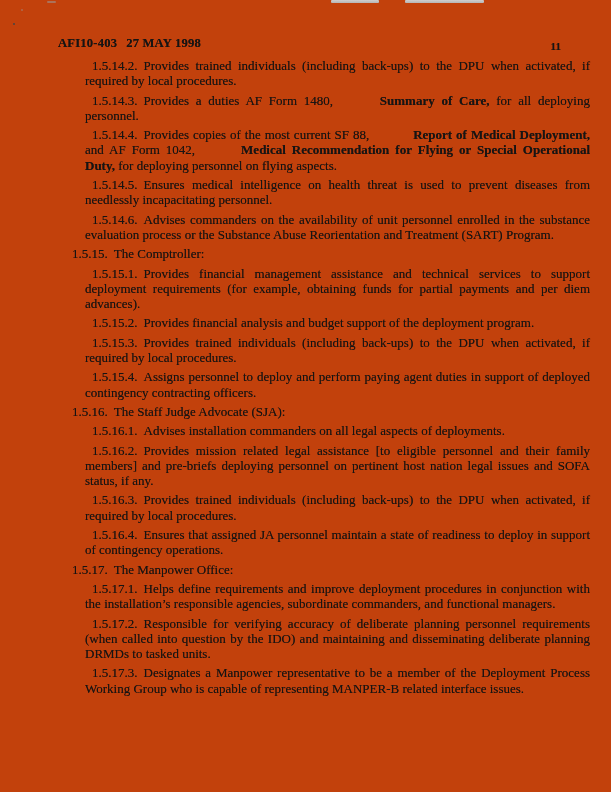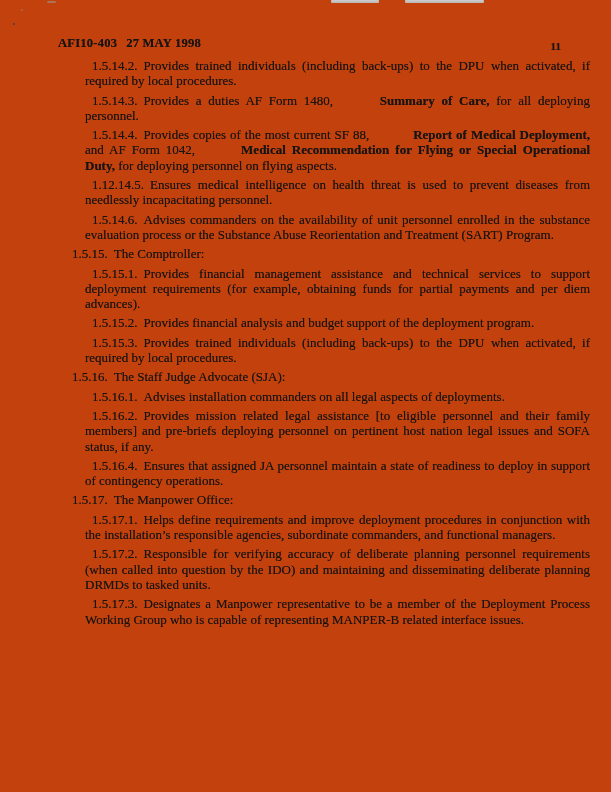--- a/index.html
+++ b/index.html
@@ -82,29 +82,31 @@
   <div class="header-row">
     <span class="doc-id">AFI10-403</span><span class="doc-date">27 MAY 1998</span>
   </div>
 
   <div class="page-number">11</div>
 
   <div class="content" id="paragraphs">
       <div class="para sub"><span class="num">1.5.14.2.</span><span>Provides trained individuals (including back-ups) to the DPU when activated, if required by local procedures.</span></div>
       <div class="para sub"><span class="num">1.5.14.3.</span><span>Provides a duties AF Form 1480, </span><b>Summary of Care,</b><span> for all deploying personnel.</span></div>
       <div class="para sub"><span class="num">1.5.14.4.</span><span>Provides copies of the most current SF 88, </span><b>Report of Medical Deployment,</b><span> and AF Form 1042, </span><b>Medical Recommendation for Flying or Special Operational Duty,</b><span> for deploying personnel on flying aspects.</span></div>
-      <div class="para sub"><span class="num">1.12.14.5.</span><span>Ensures medical intelligence on health threat is used to prevent diseases from needlessly incapacitating personnel.</span></div>
+      <div class="para sub"><span class="num">1.5.14.5.</span><span>Ensures medical intelligence on health threat is used to prevent diseases from needlessly incapacitating personnel.</span></div>
       <div class="para sub"><span class="num">1.5.14.6.</span><span>Advises commanders on the availability of unit personnel enrolled in the substance evaluation process or the Substance Abuse Reorientation and Treatment (SART) Program.</span></div>
       <div class="para section"><span class="num">1.5.15.</span><span>The Comptroller:</span></div>
       <div class="para sub"><span class="num">1.5.15.1.</span><span>Provides financial management assistance and technical services to support deployment requirements (for example, obtaining funds for partial payments and per diem advances).</span></div>
       <div class="para sub"><span class="num">1.5.15.2.</span><span>Provides financial analysis and budget support of the deployment program.</span></div>
       <div class="para sub"><span class="num">1.5.15.3.</span><span>Provides trained individuals (including back-ups) to the DPU when activated, if required by local procedures.</span></div>
+      <div class="para sub"><span class="num">1.5.15.4.</span><span>Assigns personnel to deploy and perform paying agent duties in support of deployed contingency contracting officers.</span></div>
       <div class="para section"><span class="num">1.5.16.</span><span>The Staff Judge Advocate (SJA):</span></div>
       <div class="para sub"><span class="num">1.5.16.1.</span><span>Advises installation commanders on all legal aspects of deployments.</span></div>
       <div class="para sub"><span class="num">1.5.16.2.</span><span>Provides mission related legal assistance [to eligible personnel and their family members] and pre-briefs deploying personnel on pertinent host nation legal issues and SOFA status, if any.</span></div>
+      <div class="para sub"><span class="num">1.5.16.3.</span><span>Provides trained individuals (including back-ups) to the DPU when activated, if required by local procedures.</span></div>
       <div class="para sub"><span class="num">1.5.16.4.</span><span>Ensures that assigned JA personnel maintain a state of readiness to deploy in support of contingency operations.</span></div>
       <div class="para section"><span class="num">1.5.17.</span><span>The Manpower Office:</span></div>
       <div class="para sub"><span class="num">1.5.17.1.</span><span>Helps define requirements and improve deployment procedures in conjunction with the installation’s responsible agencies, subordinate commanders, and functional managers.</span></div>
       <div class="para sub"><span class="num">1.5.17.2.</span><span>Responsible for verifying accuracy of deliberate planning personnel requirements (when called into question by the IDO) and maintaining and disseminating deliberate planning DRMDs to tasked units.</span></div>
       <div class="para sub"><span class="num">1.5.17.3.</span><span>Designates a Manpower representative to be a member of the Deployment Process Working Group who is capable of representing MANPER-B related interface issues.</span></div>
     </div>
 
 </div>
 
 </body></html>

